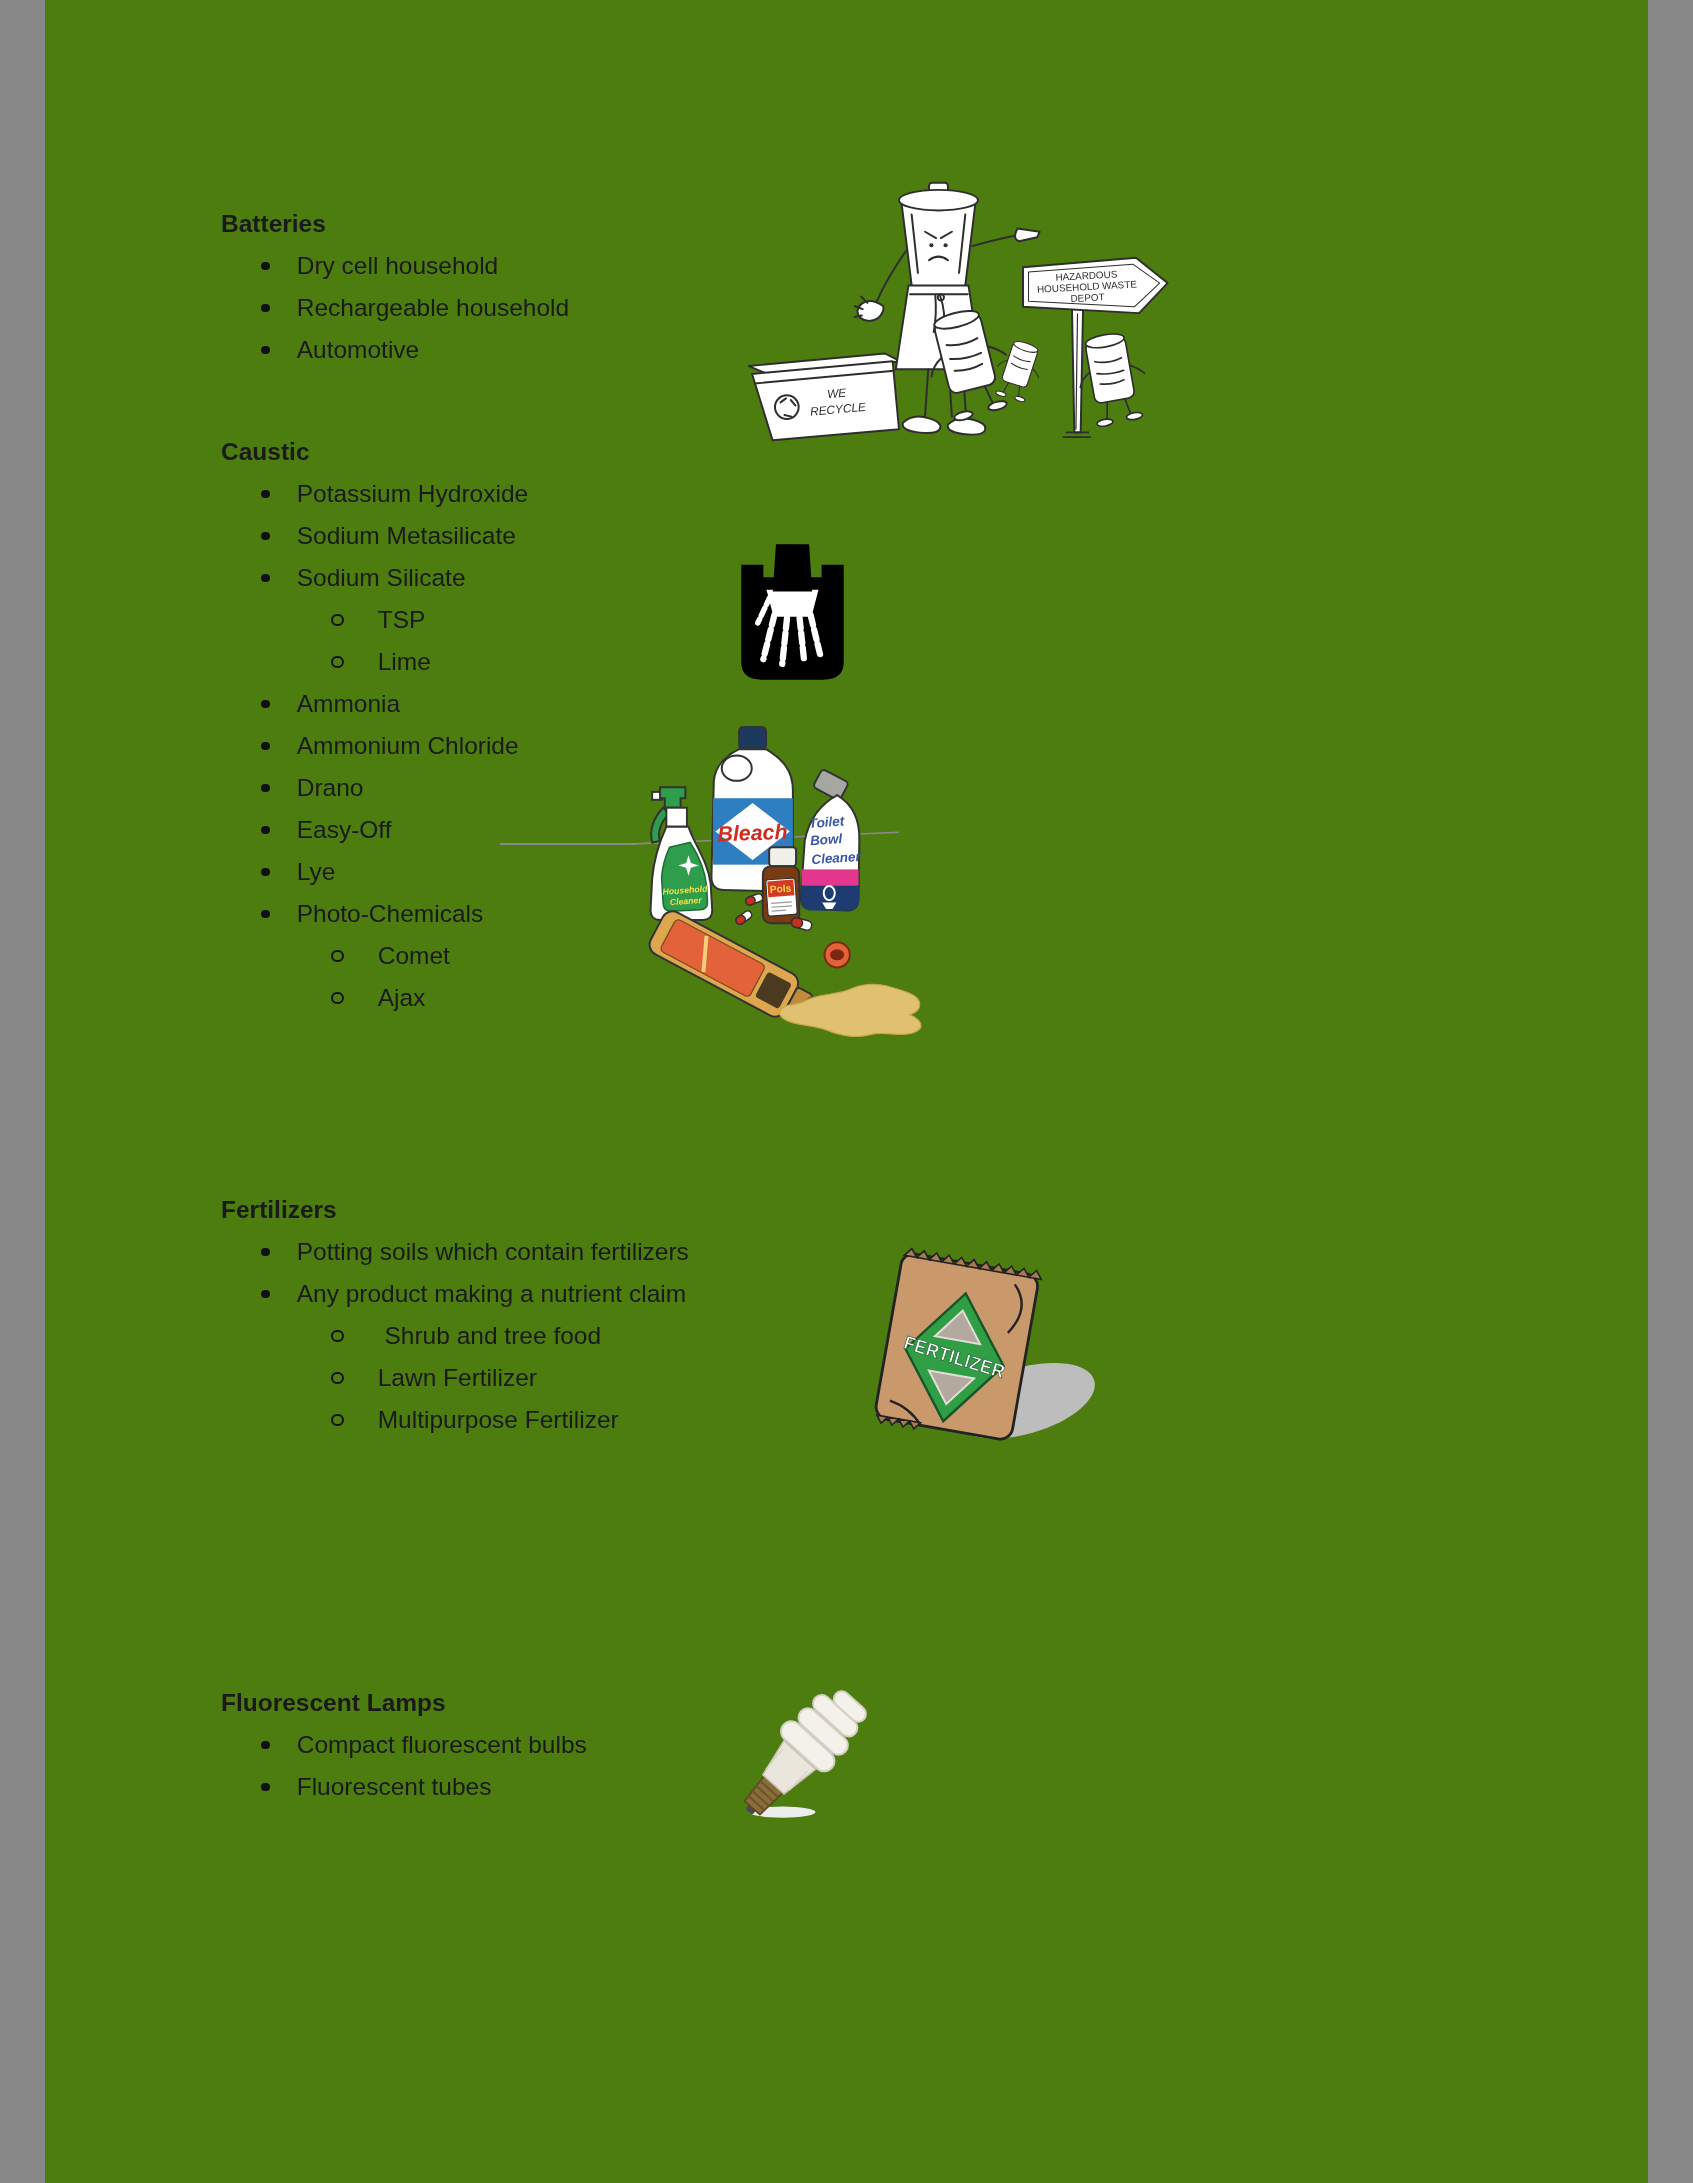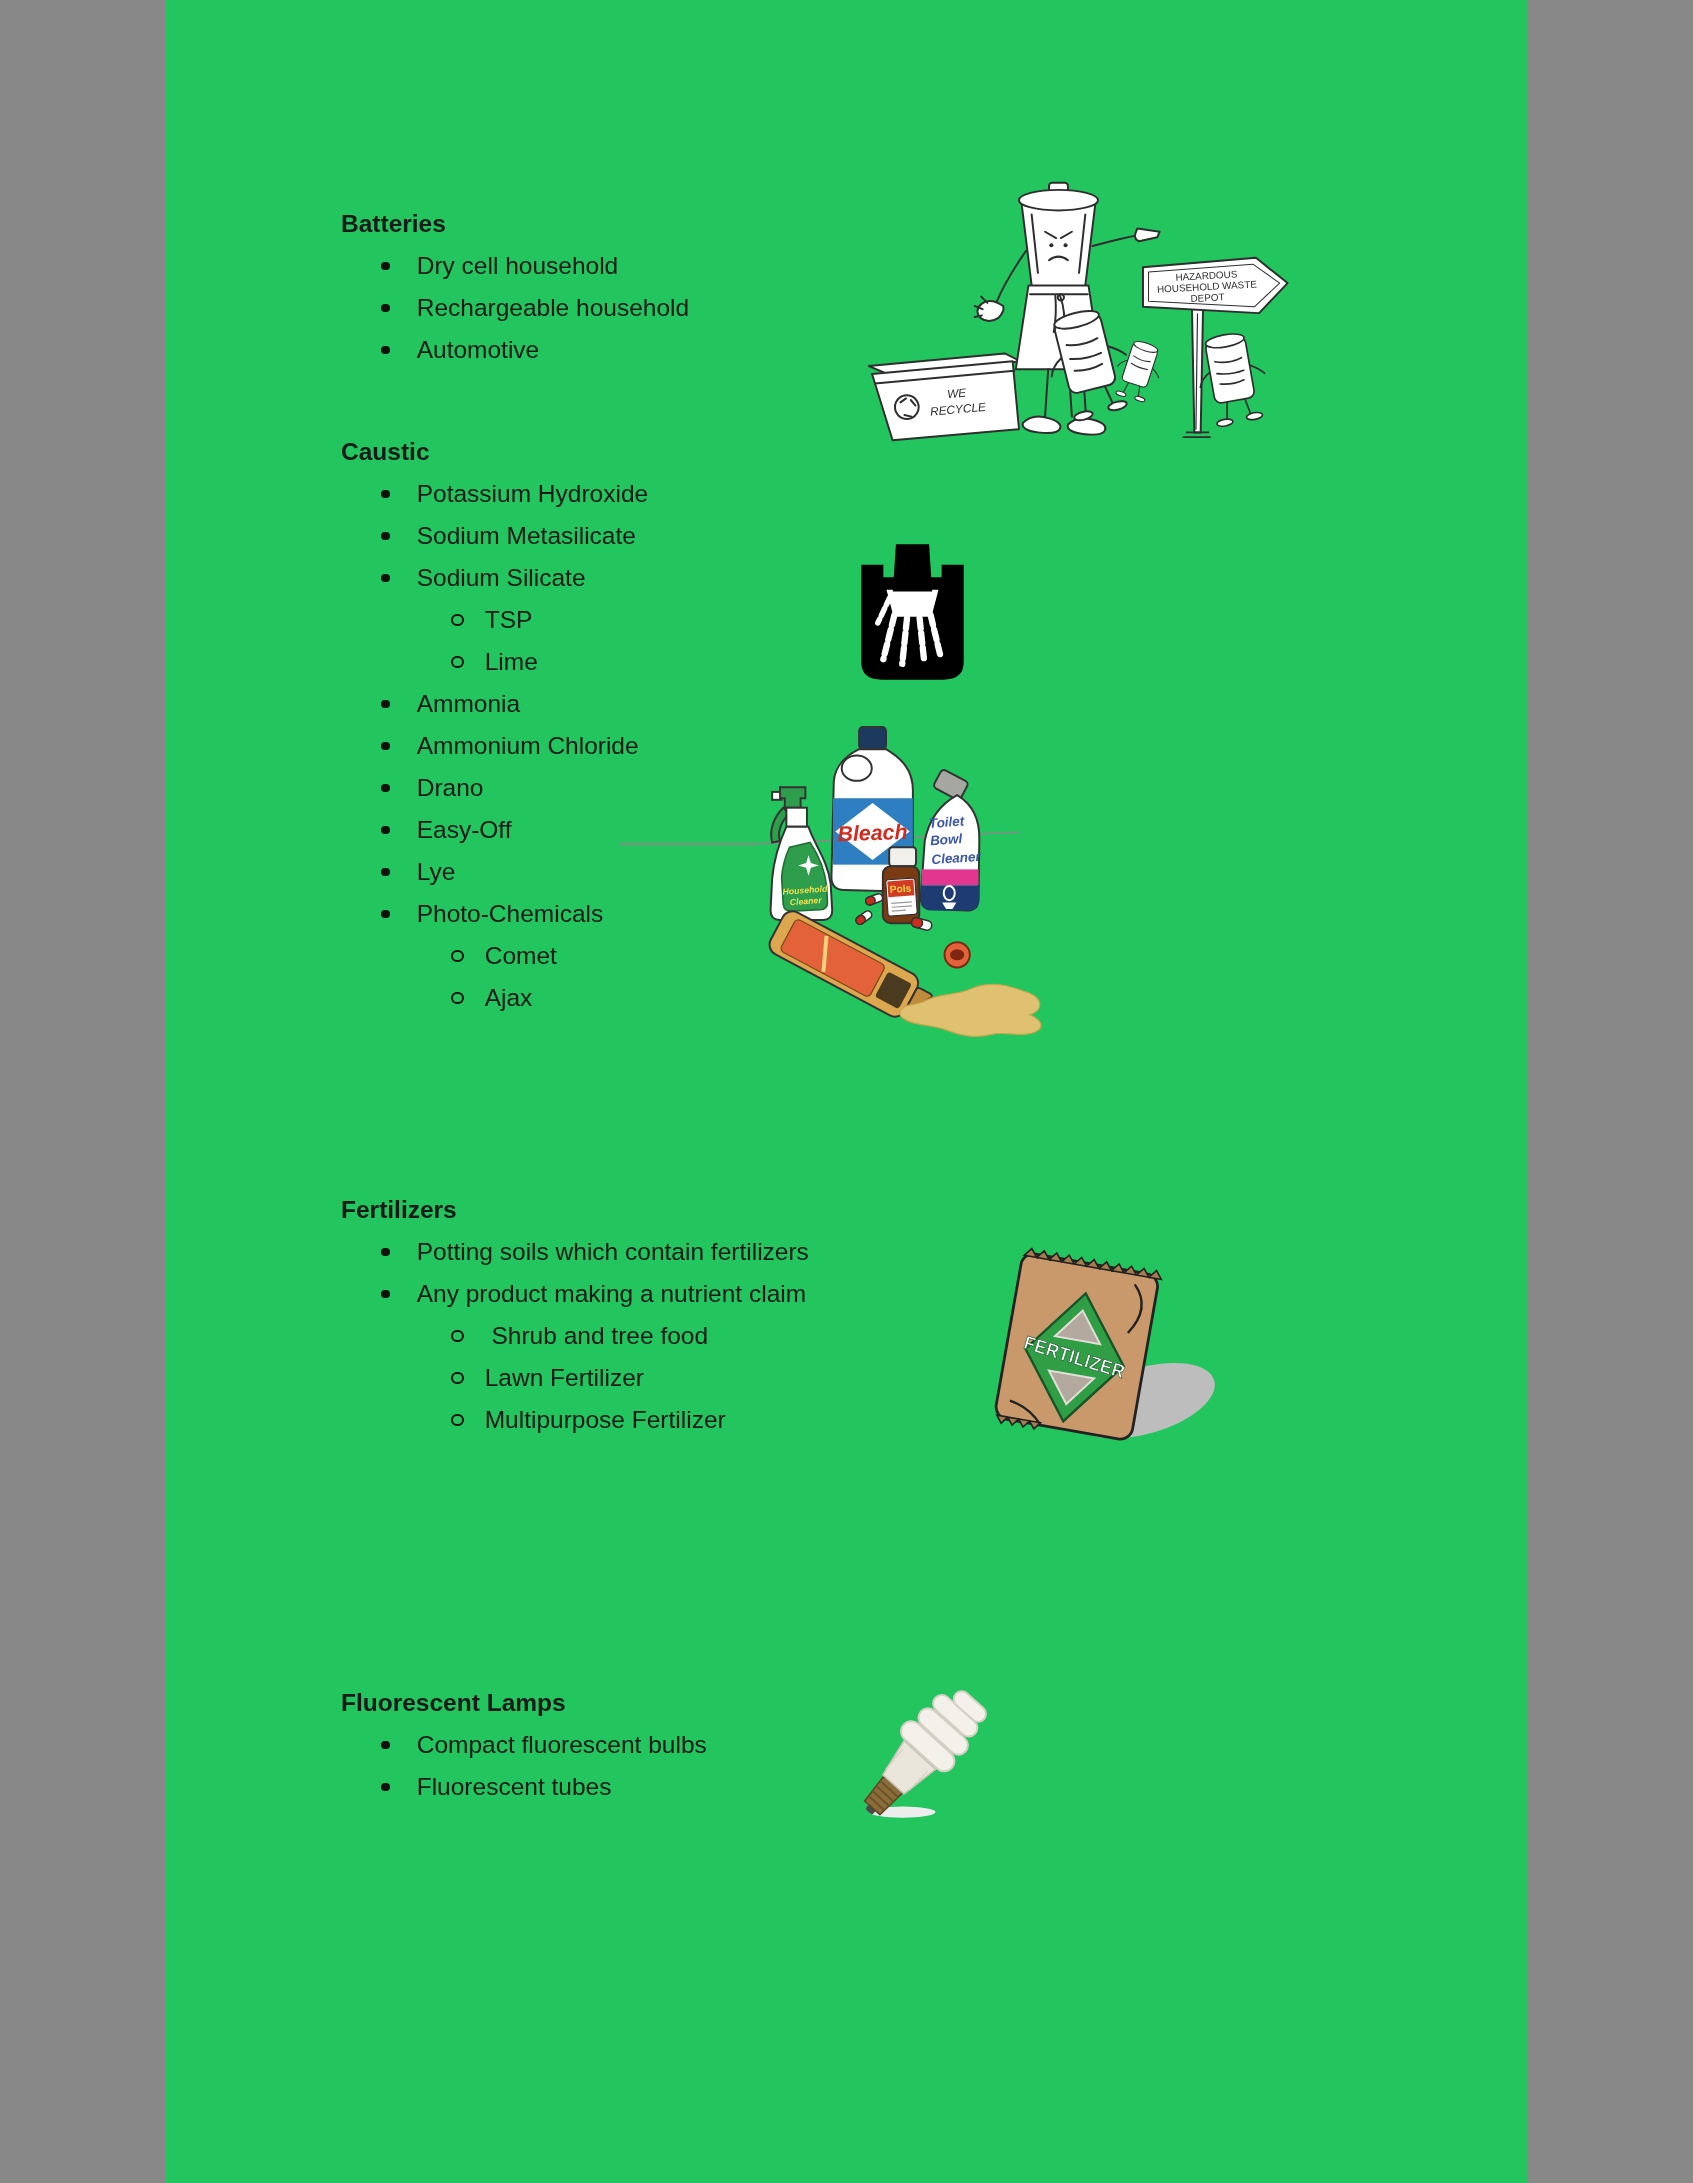--- a/index.html
+++ b/index.html
@@ -1,28 +1,28 @@
 <!DOCTYPE html>
 <html style="font-size:12.7px"><head>
 <meta charset="utf-8">
 <style>
   html,body{margin:0;padding:0;background:#888;}
   .page{
-    position:relative;width:1363px;height:2183px;background:#22c55e;
+    position:relative;width:1603px;height:2183px;background:#4d7c0f;
     font-family:"Liberation Sans",sans-serif;color:#1a1a1a;overflow:hidden;
     margin:0 auto;
   }
   .tb{position:absolute;left:176px;}
   .line{display:flex;align-items:center;height:42px;font-size:24.5px;white-space:pre;}
   .heading{font-weight:bold;}
   .marker{flex:0 0 auto;}
   .l1 .marker{width:8.7px;height:8.7px;border-radius:50%;background:#111;margin-left:40px;}
   .l1 .txt{margin-left:27px;}
   .l2 .marker{width:8.7px;height:8.7px;border-radius:50%;border:2px solid #111;background:transparent;margin-left:110px;}
-  .l2 .txt{margin-left:21px;text-align:right;}
+  .l2 .txt{margin-left:34px;text-align:right;}
   .art{position:absolute;}
   .callout{position:absolute;background:#8a8a8a;}
   svg text{font-family:"Liberation Sans",sans-serif;}
 </style>
 </head>
 <body>
 
 <div class="page">
 
   <div class="tb" style="top:203px">

